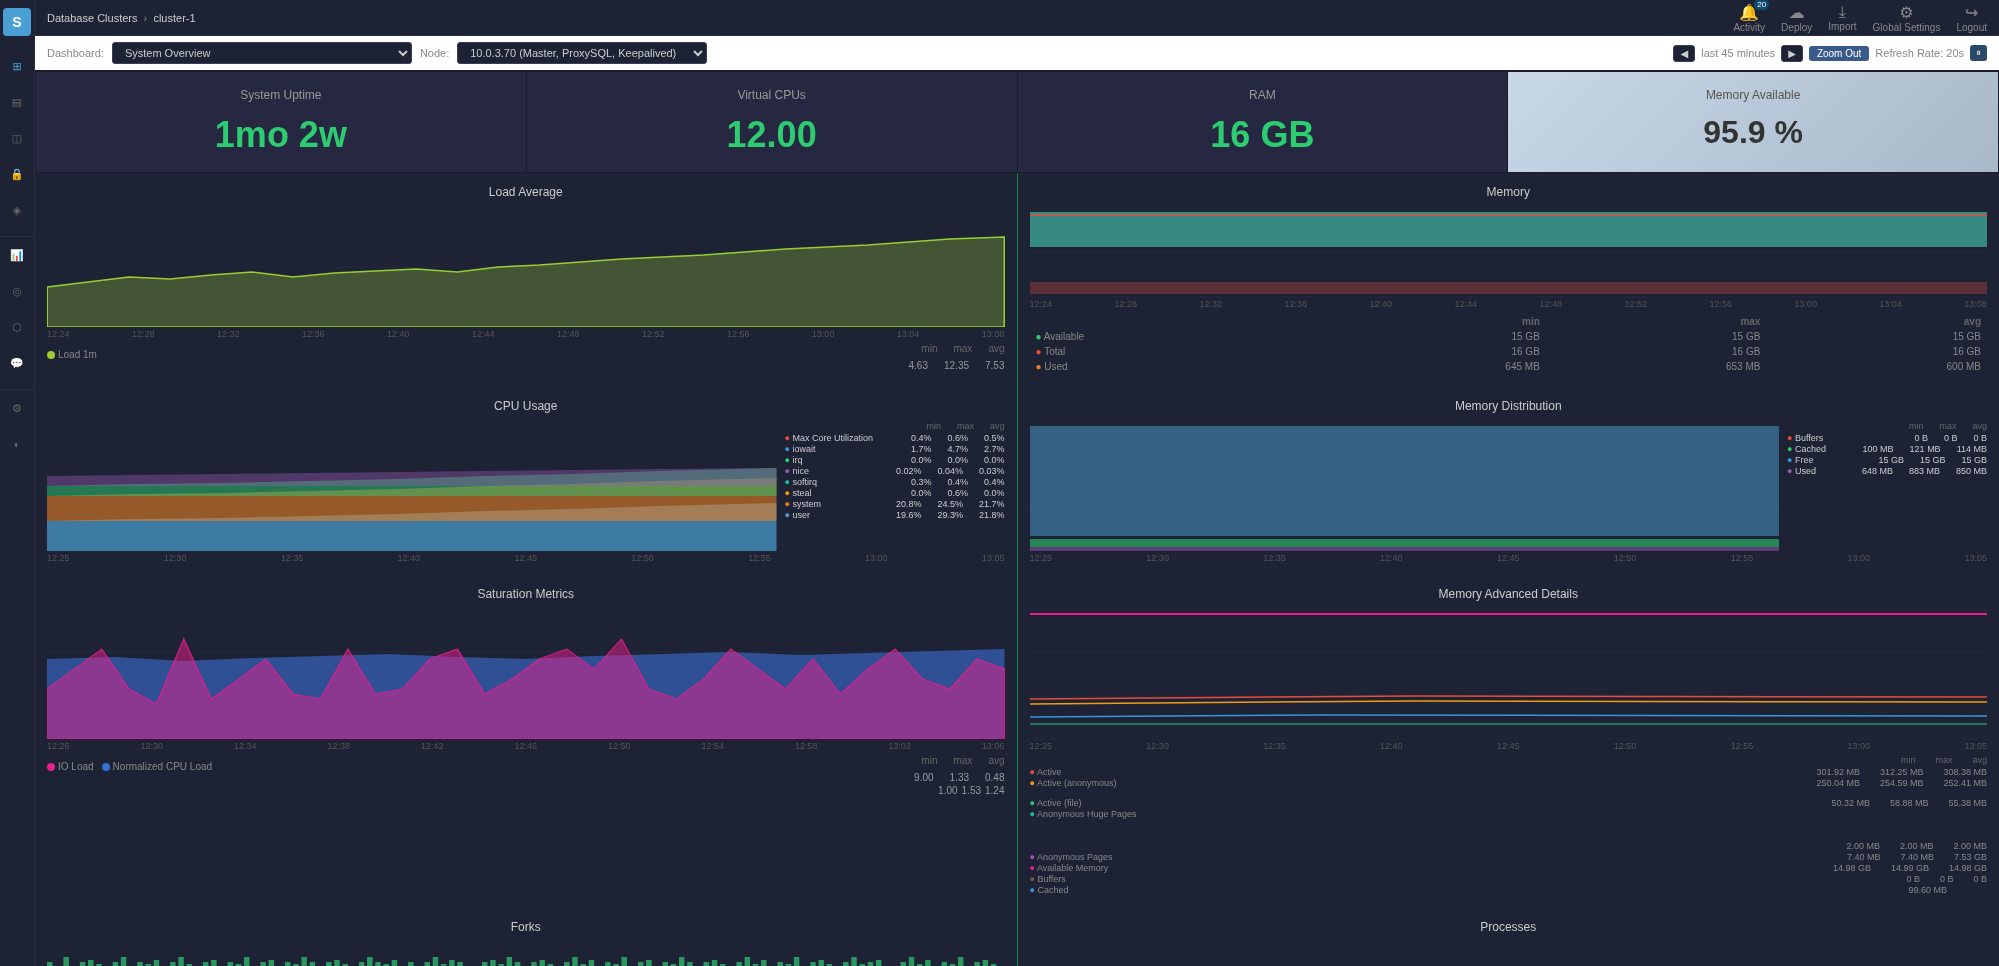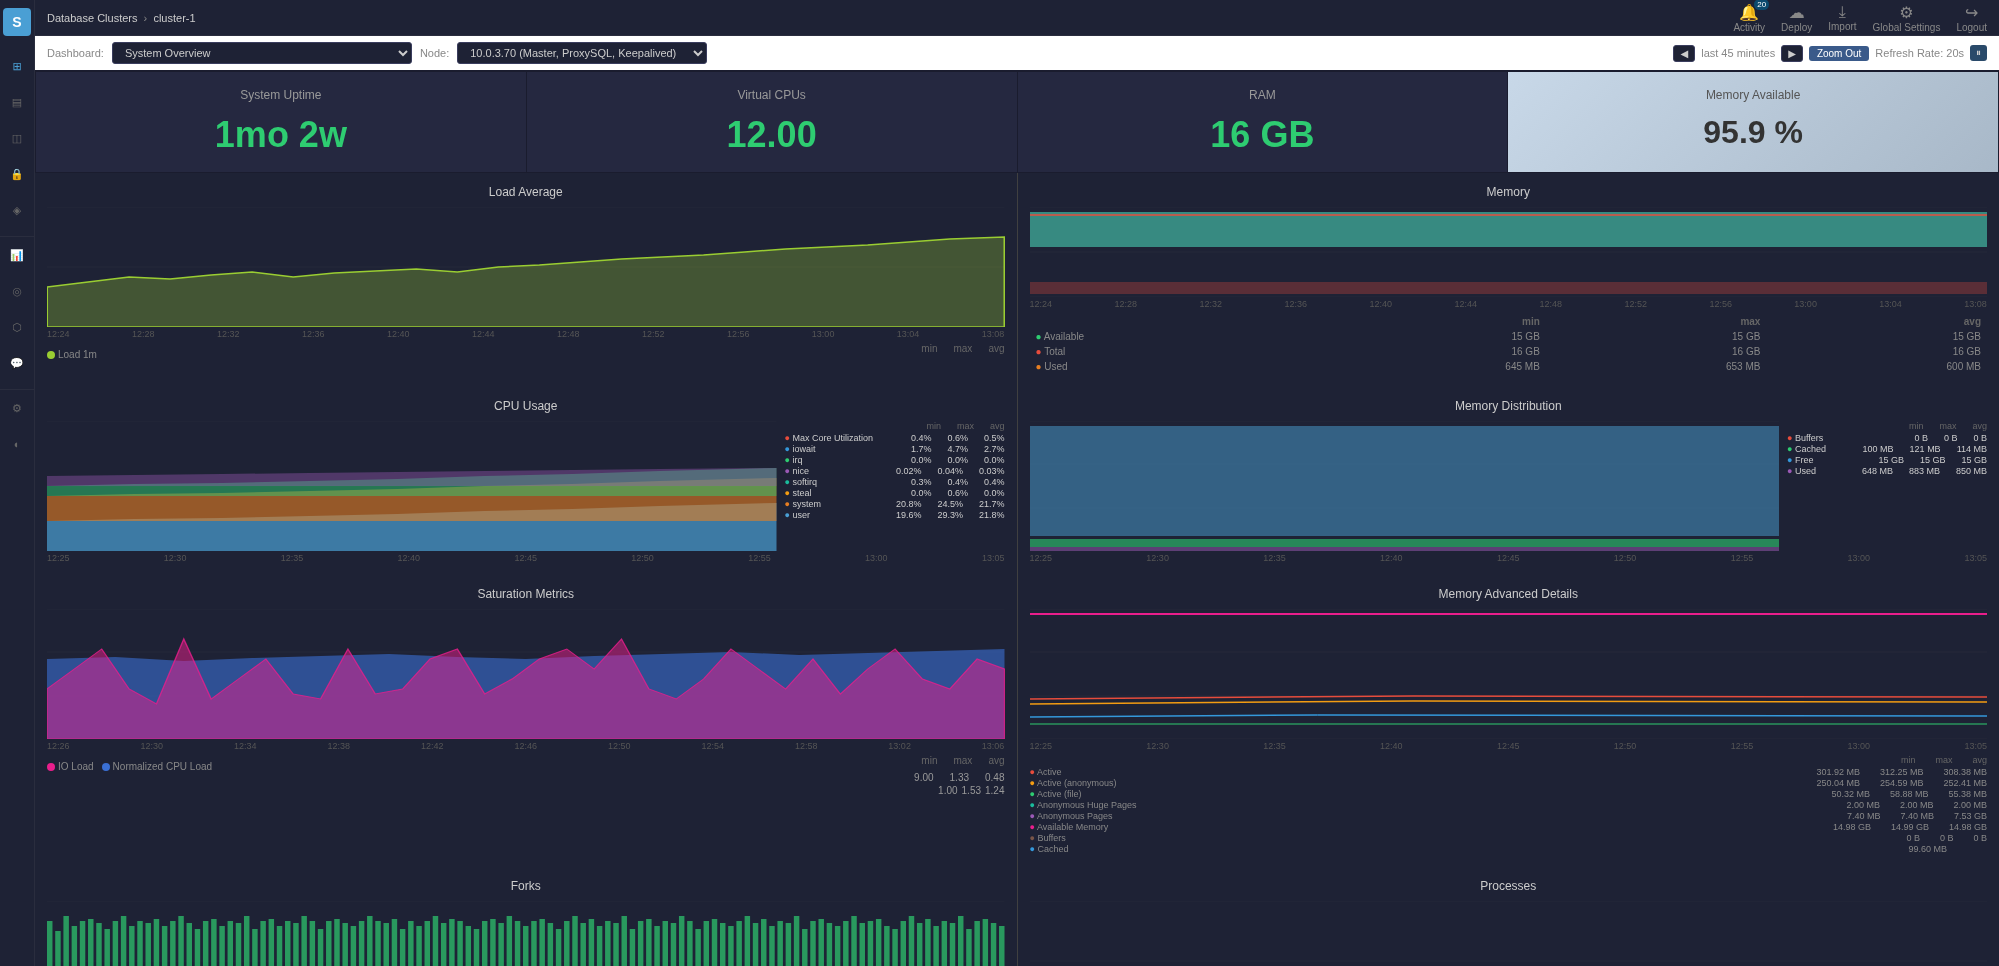--- a/index.html
+++ b/index.html
@@ -83,21 +83,21 @@
     .stat-value { color: #2ecc71; font-size: 36px; font-weight: bold; }
     .memory-available-card {
       background: linear-gradient(135deg, #c8d8e8 0%, #b8c8d8 50%, #a8b8c8 100%);
     }
     .memory-available-card .stat-title { color: #555; }
     .memory-available-card .stat-value { color: #333; font-size: 32px; }
 
     
     .charts-grid {
       display: grid; grid-template-columns: 1fr 1fr; gap: 1px;
-      background: #404040;
+      background: #15803d;
     }
     .chart-panel {
       background: #1e2235; padding: 12px; position: relative;
     }
     .chart-title {
       text-align: center; color: #ccc; font-size: 12px; margin-bottom: 8px;
     }
 
     
     svg { width: 100%; height: 100%; }
@@ -247,20 +247,25 @@
           <div class="legend-item">
               <div class="legend-dot" style="background:#9acd32;"></div>
               <span>Load 1m</span>
             </div>
         </div>
         <div style="display:flex; gap:16px; font-size:10px; color:#666;">
           <span>min</span>
             <span>max</span>
             <span>avg</span>
         </div>
+      </div>
+      <div style="display:flex; justify-content:flex-end; gap:16px; font-size:10px; color:#999;">
+        <span>4.63</span>
+        <span>12.35</span>
+        <span>7.53</span>
       </div>
     </div>
 
     <div class="chart-panel">
       <div class="chart-title">Memory</div>
       <div style="position:relative; height:90px;">
         <svg viewBox="0 0 700 90" preserveAspectRatio="none">
           <line x1="0" y1="0" x2="700" y2="0" class="grid-line"></line>
           <line x1="0" y1="45" x2="700" y2="45" class="grid-line"></line>
           <line x1="0" y1="90" x2="700" y2="90" class="grid-line"></line>
@@ -599,39 +604,39 @@
             <span>avg</span>
         </div>
         <div style="display:flex; justify-content:space-between; margin-bottom:1px;">
           <span><span style="color:#e74c3c;">●</span> Active</span>
           <span style="display:flex; gap:20px;">
               <span>301.92 MB</span>
               <span>312.25 MB</span>
               <span>308.38 MB</span>
             </span>
         </div>
-        <div style="display:flex; justify-content:space-between; margin-bottom:1px;">
+        <div style="display:flex; justify-content:space-between; margin-bottom:10px;">
           <span><span style="color:#f39c12;">●</span> Active (anonymous)</span>
           <span style="display:flex; gap:20px;">
               <span>250.04 MB</span>
               <span>254.59 MB</span>
               <span>252.41 MB</span>
             </span>
         </div>
         <div style="display:flex; justify-content:space-between; margin-bottom:1px;">
           <span><span style="color:#2ecc71;">●</span> Active (file)</span>
           <span style="display:flex; gap:20px;">
               <span>50.32 MB</span>
               <span>58.88 MB</span>
               <span>55.38 MB</span>
             </span>
         </div>
         <div style="display:flex; justify-content:space-between; margin-bottom:1px;">
           <span><span style="color:#1abc9c;">●</span> Anonymous Huge Pages</span>
-          <span style="display:flex; gap:20px;">
+          <span style="display:flex; gap:20px;margin-top:32px;">
               <span>2.00 MB</span>
               <span>2.00 MB</span>
               <span>2.00 MB</span>
             </span>
         </div>
         <div style="display:flex; justify-content:space-between; margin-bottom:1px;">
           <span><span style="color:#9b59b6;">●</span> Anonymous Pages</span>
           <span style="display:flex; gap:20px;">
               <span>7.40 MB</span>
               <span>7.40 MB</span>

